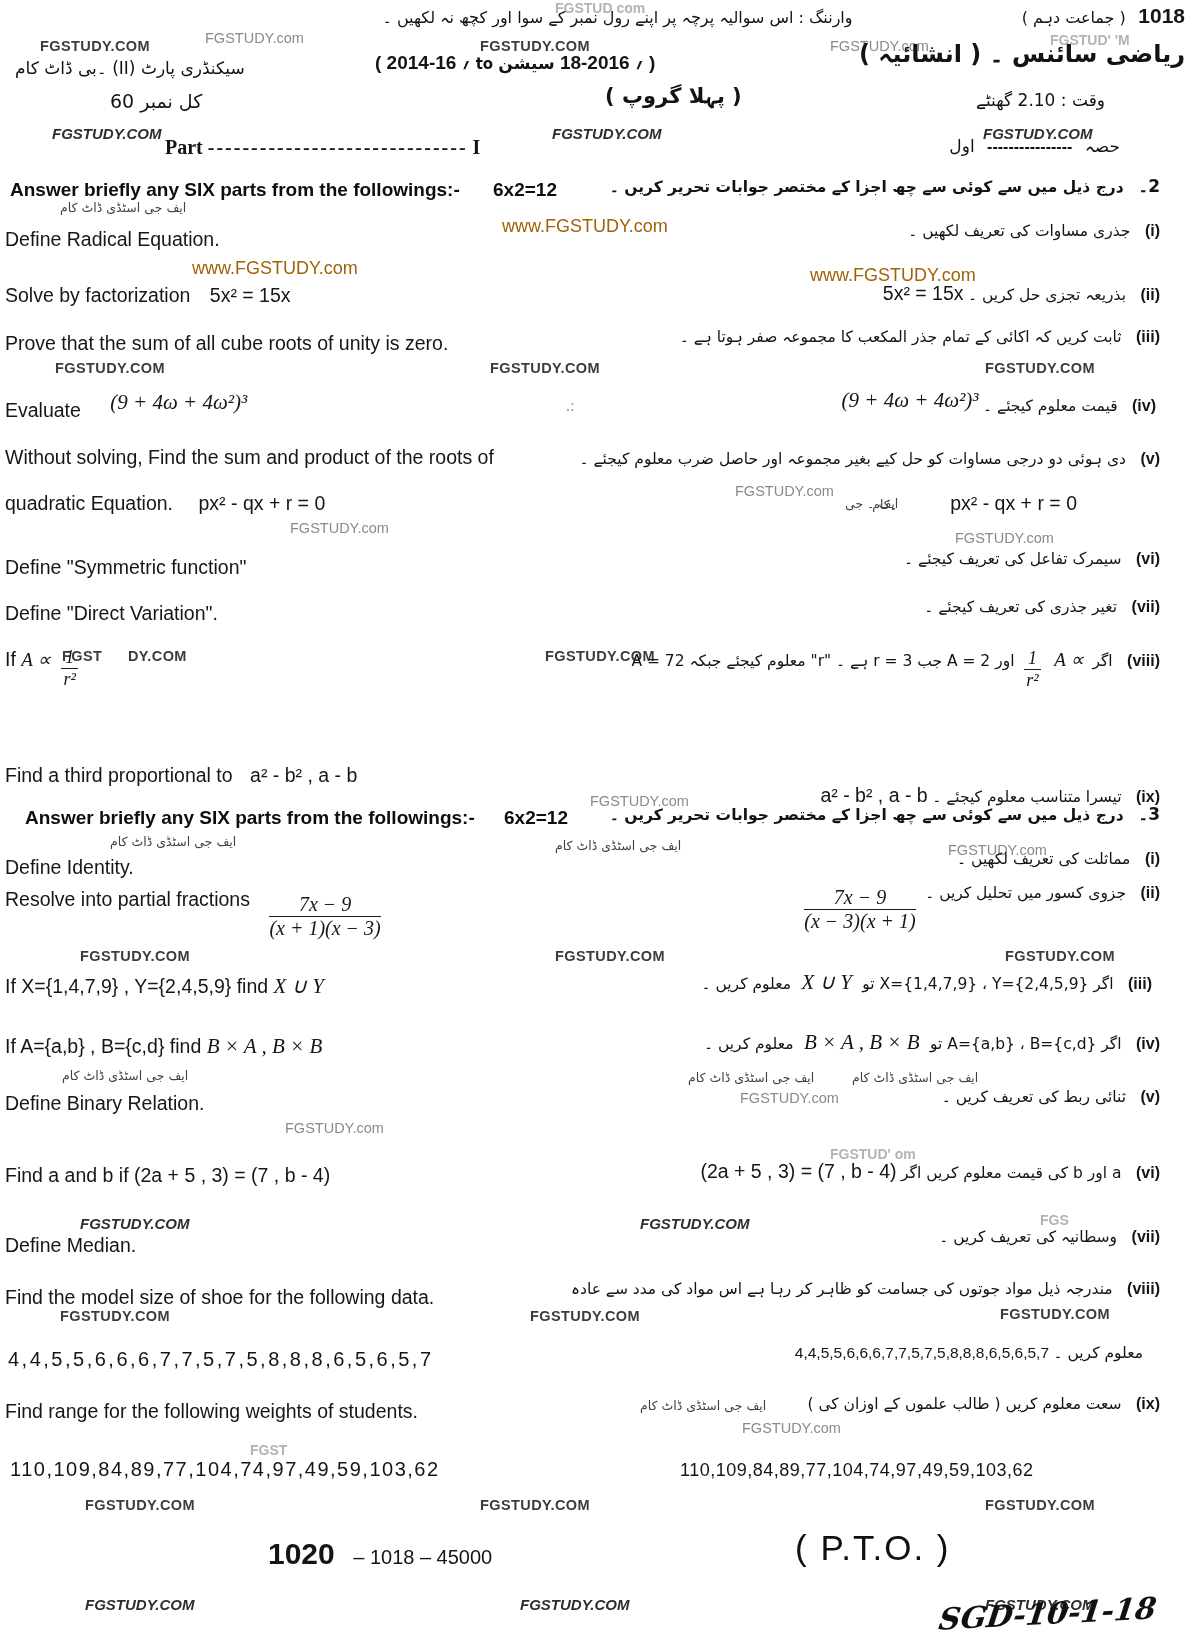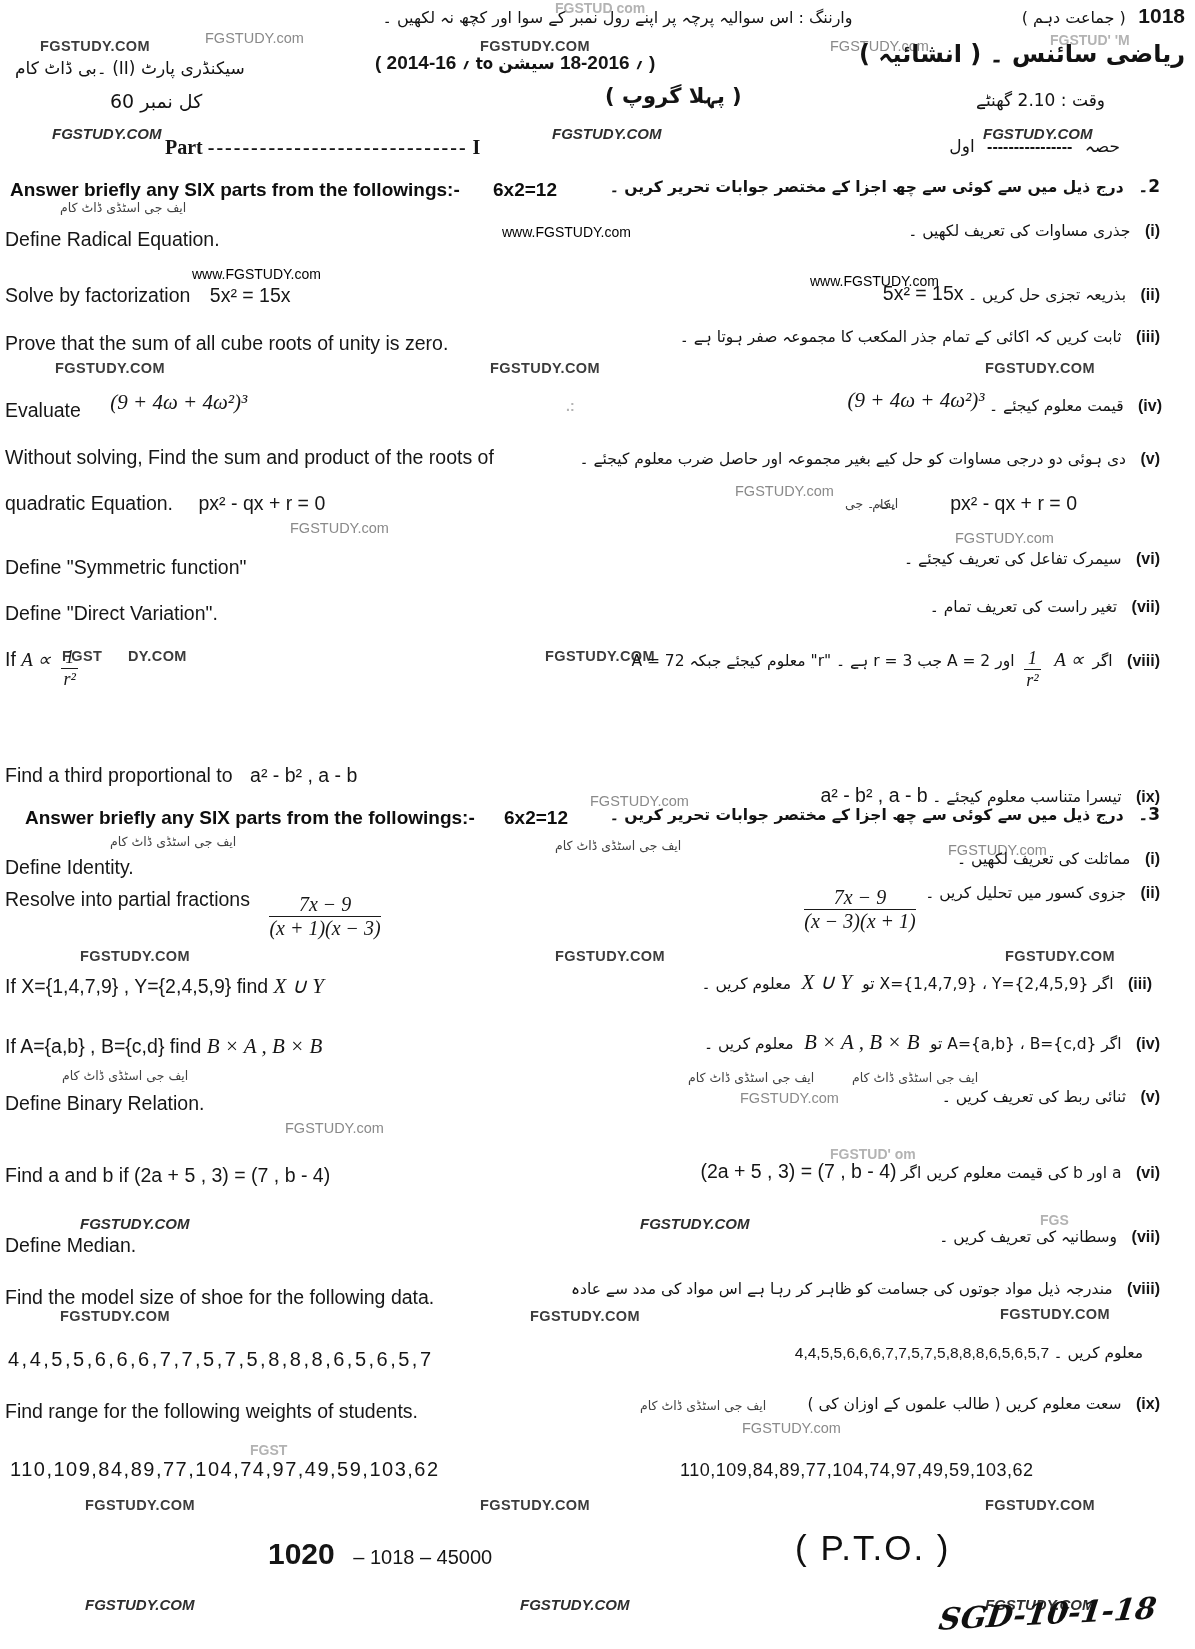--- a/index.html
+++ b/index.html
@@ -17,21 +17,21 @@
   .urrow{direction:rtl;text-align:right;}
   .num{font-family:"Liberation Sans",sans-serif;font-weight:bold;font-size:16px;direction:ltr;unicode-bidi:isolate;margin:0 0 0 10px;}
   
   .frac{display:inline-block;text-align:center;vertical-align:middle;font-family:"Liberation Serif",serif;font-style:italic;line-height:1.05;margin:0 5px;}
   .frac .fn{display:block;border-bottom:1.6px solid #1a1a1a;padding:0 4px 1px;}
   .frac .fd{display:block;padding-top:1px;}
   
   .wm1{font-weight:bold;font-size:14.5px;color:#3c3c3c;letter-spacing:.4px;}
   .wm2{font-size:14.5px;color:#8a8a8a;}
   .wm3{font-weight:bold;font-style:italic;font-size:15px;color:#2e2e2e;}
-  .wmw{font-size:14px;color:#000000;margin-top:8px;}
+  .wmw{font-size:18px;color:#a16207;}
   .wml{font-size:14px;color:#b3b3b3;font-weight:bold;}
   .wmu{font-family:"DejaVu Sans",sans-serif;font-size:12.5px;color:#404040;direction:rtl;}
   .dashes{letter-spacing:2px;font-weight:bold;}
   .hand{font-family:"DejaVu Serif",serif;font-style:italic;font-weight:bold;font-size:30px;
         transform:skewX(-10deg) rotate(-3deg);color:#101010;}
   .pto{font-size:35px;letter-spacing:2px;color:#101010;}
   .big{font-size:30px;font-weight:bold;}
   .mid{font-size:20px;}
 </style>
 </head>
@@ -116,21 +116,21 @@
 </div>
 <span class="abs wm1" style="left:55px;top:360px">FGSTUDY.COM</span>
 <span class="abs wm1" style="left:490px;top:360px">FGSTUDY.COM</span>
 <span class="abs wm1" style="left:985px;top:360px">FGSTUDY.COM</span>
 
 <div class="abs en" style="left:5px;top:390px">
   <span style="vertical-align:6px">Evaluate</span>
   <span class="math" style="margin-left:24px;vertical-align:14px">(9 + 4ω + 4ω²)³</span>
 </div>
 <span class="abs wml" style="left:566px;top:398px">.:</span>
-<div class="abs urrow" style="right:33px;top:388px">
+<div class="abs urrow" style="right:39px;top:388px">
   <span class="num">(iv)</span>
   <span class="ur">قیمت معلوم کیجئے ۔</span>
   <span class="math" style="direction:ltr;unicode-bidi:isolate;margin-left:10px;vertical-align:4px">(9 + 4ω + 4ω²)³</span>
 </div>
 
 <div class="abs en" style="left:5px;top:446px">Without solving, Find the sum and product of the roots of</div>
 <div class="abs urrow" style="right:35px;top:450px">
   <span class="num">(v)</span>
   <span class="ur">دی ہوئی دو درجی مساوات کو حل کیے بغیر مجموعہ اور حاصل ضرب معلوم کیجئے ۔</span>
 </div>
@@ -147,21 +147,21 @@
 
 <div class="abs en" style="left:5px;top:556px">Define "Symmetric function"</div>
 <div class="abs urrow" style="right:35px;top:550px">
   <span class="num">(vi)</span>
   <span class="ur">سیمرک تفاعل کی تعریف کیجئے ۔</span>
 </div>
 
 <div class="abs en" style="left:5px;top:602px">Define "Direct Variation".</div>
 <div class="abs urrow" style="right:35px;top:598px">
   <span class="num">(vii)</span>
-  <span class="ur">تغیر راست کی تعریف تمام ۔</span>
+  <span class="ur">تغیر جذری کی تعریف کیجئے ۔</span>
 </div>
 
 <span class="abs wm1" style="left:62px;top:648px">FGST</span>
 <span class="abs wm1" style="left:128px;top:648px">DY.COM</span>
 <span class="abs wm1" style="left:545px;top:648px">FGSTUDY.COM</span>
 <div class="abs en" style="left:5px;top:648px">
   <span style="vertical-align:8px">If</span>
   <span class="math" style="font-size:19px;vertical-align:8px">A ∝</span>
   <span class="frac" style="font-size:18px">
     <span class="fn">1</span>

